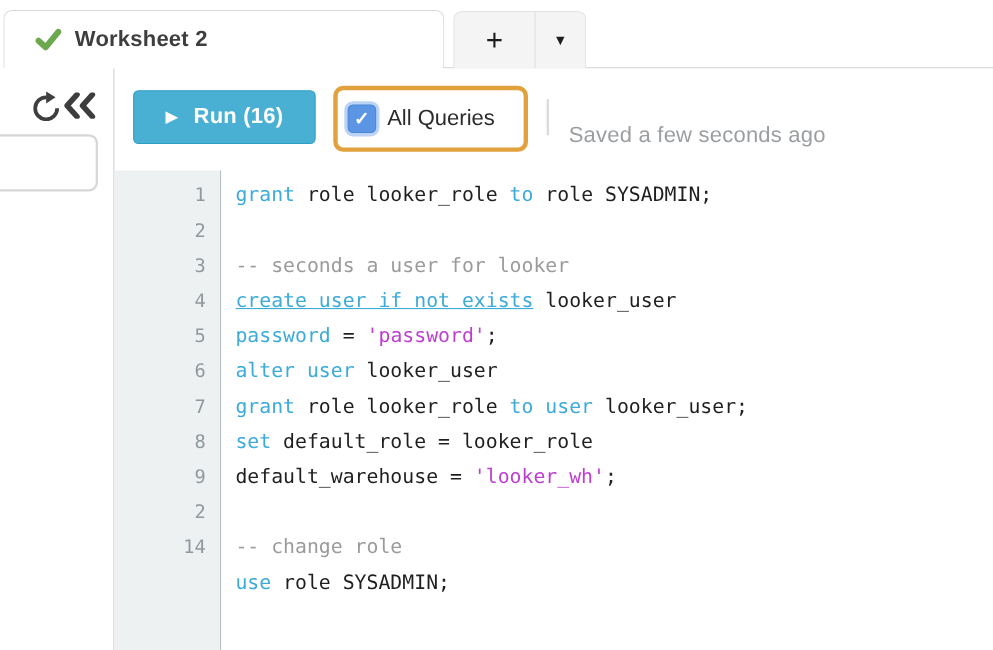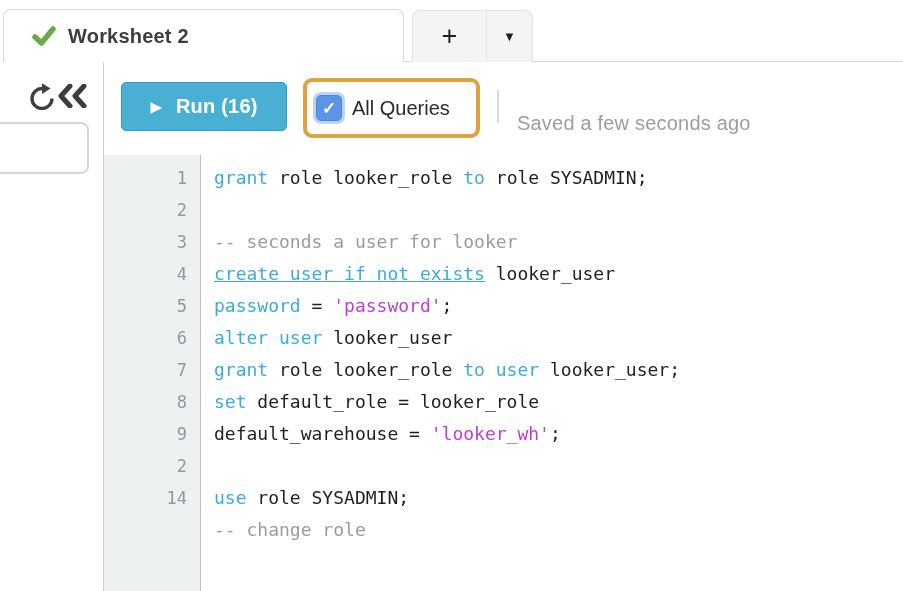--- a/index.html
+++ b/index.html
@@ -133,16 +133,16 @@
     <div class="line"><span style="color: rgb(60, 171, 218);">grant</span><span style="color: rgb(31, 31, 31);"> role looker_role </span><span style="color: rgb(60, 171, 218);">to</span><span style="color: rgb(31, 31, 31);"> role SYSADMIN;</span></div>
     <div class="line"></div>
     <div class="line"><span style="color: rgb(155, 155, 155);">-- seconds a user for looker</span></div>
     <div class="line"><span style="color: rgb(60, 171, 218); text-decoration: underline;">create user if not exists</span><span style="color: rgb(31, 31, 31);"> looker_user</span></div>
     <div class="line"><span style="color: rgb(60, 171, 218);">password</span><span style="color: rgb(31, 31, 31);"> = </span><span style="color: rgb(189, 63, 208);">'password'</span><span style="color: rgb(31, 31, 31);">;</span></div>
     <div class="line"><span style="color: rgb(60, 171, 218);">alter user</span><span style="color: rgb(31, 31, 31);"> looker_user</span></div>
     <div class="line"><span style="color: rgb(60, 171, 218);">grant</span><span style="color: rgb(31, 31, 31);"> role looker_role </span><span style="color: rgb(60, 171, 218);">to user</span><span style="color: rgb(31, 31, 31);"> looker_user;</span></div>
     <div class="line"><span style="color: rgb(60, 171, 218);">set</span><span style="color: rgb(31, 31, 31);"> default_role = looker_role</span></div>
     <div class="line"><span style="color: rgb(31, 31, 31);">default_warehouse = </span><span style="color: rgb(189, 63, 208);">'looker_wh'</span><span style="color: rgb(31, 31, 31);">;</span></div>
     <div class="line"></div>
+    <div class="line"><span style="color: rgb(155, 155, 155);">-- change role</span></div>
     <div class="line"><span style="color: rgb(60, 171, 218);">use</span><span style="color: rgb(31, 31, 31);"> role SYSADMIN;</span></div>
-    <div class="line"><span style="color: rgb(155, 155, 155);">-- change role</span></div>
     <div class="line"></div>
   </div>
 
 </body></html>

